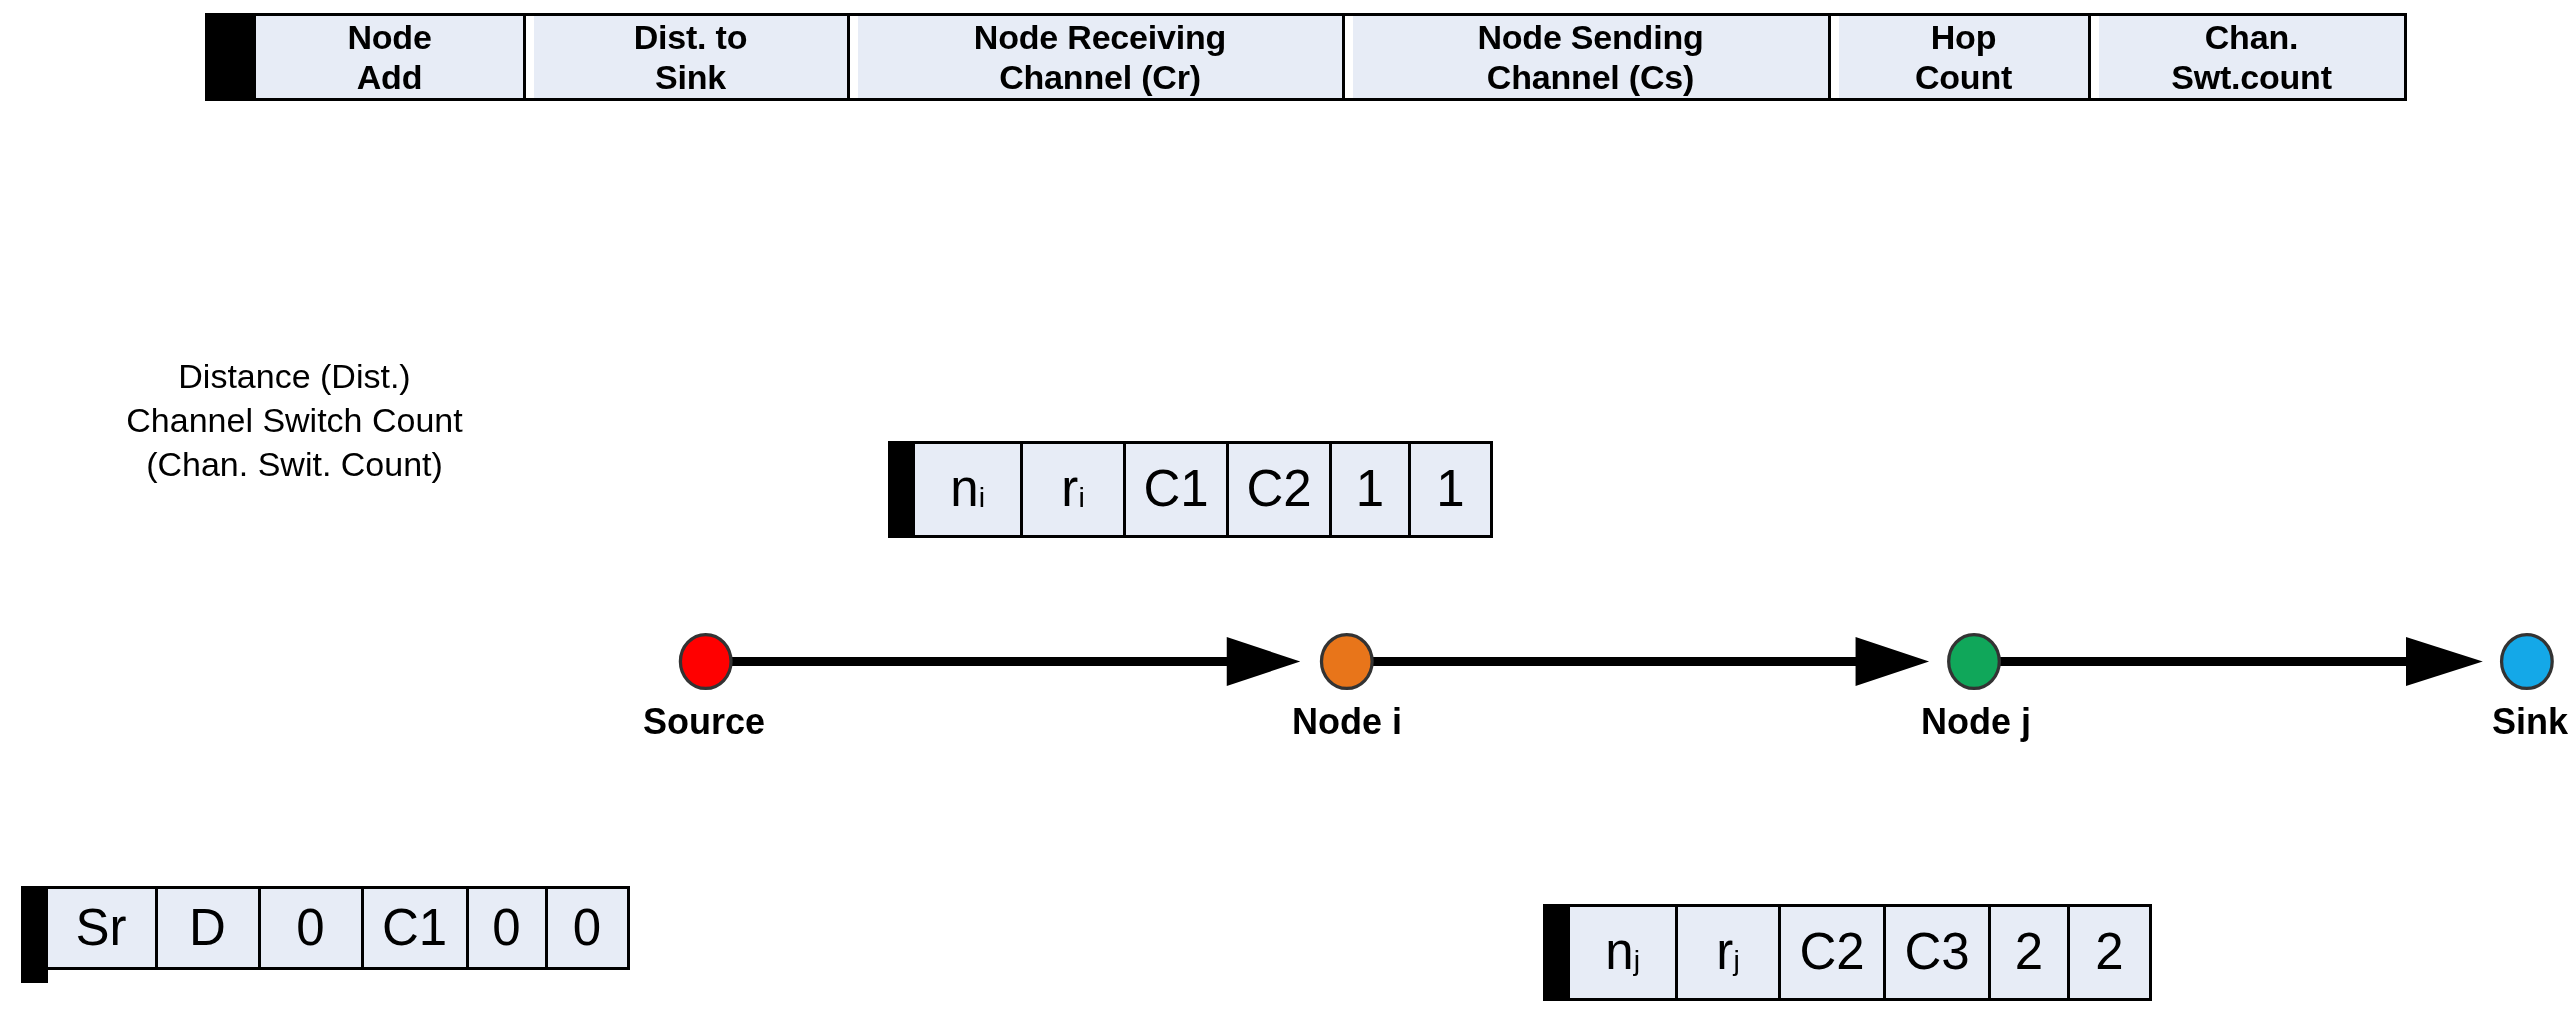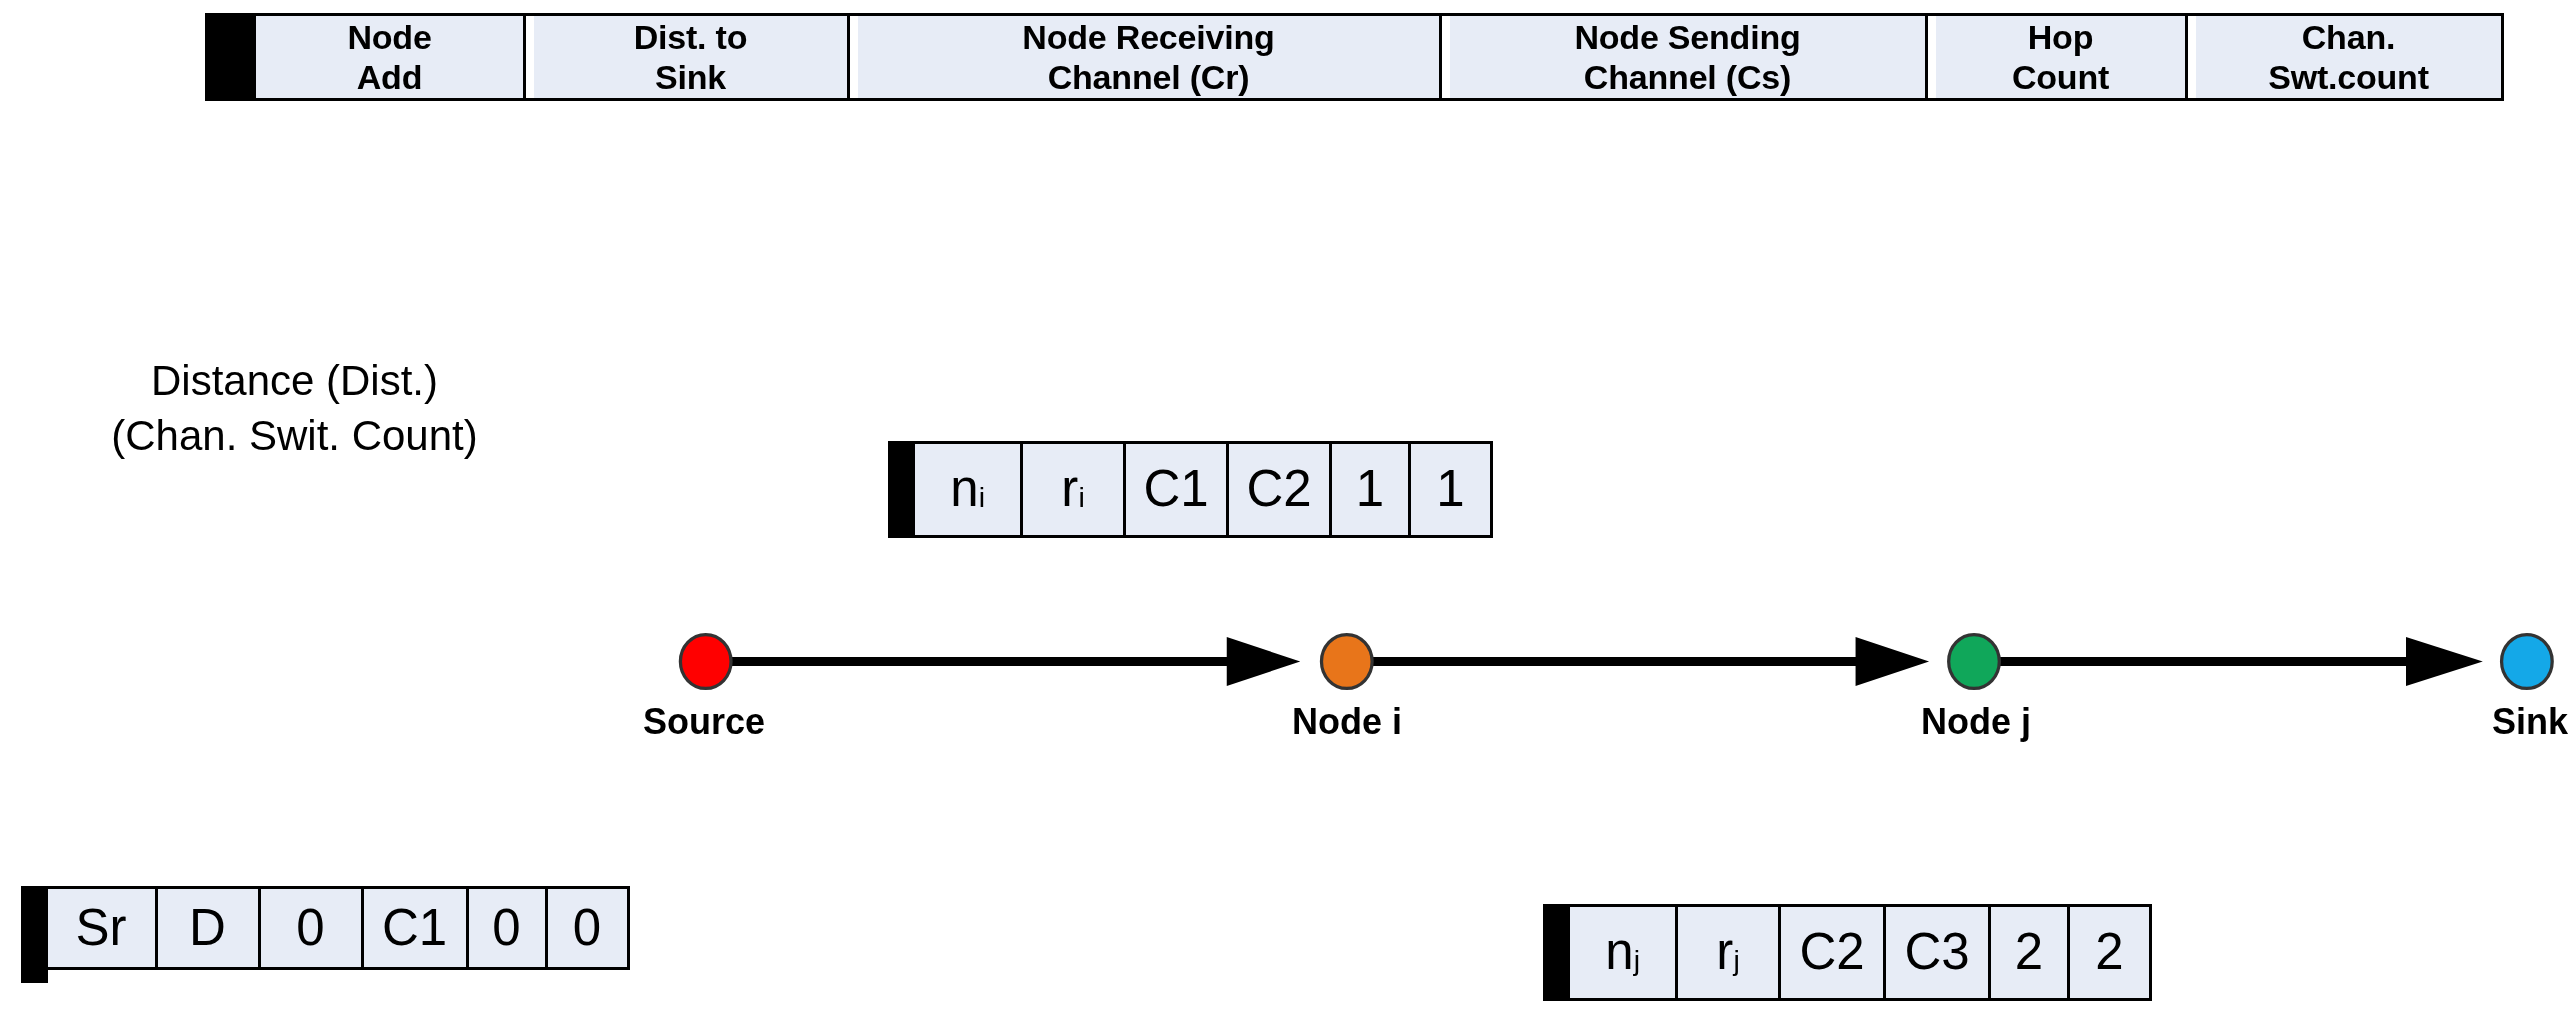--- a/index.html
+++ b/index.html
@@ -104,21 +104,21 @@
   #packet-node-j .marker { width: 27px; }
   #packet-node-j .cells { height: 97px; }
 
   
   #legend {
     position: absolute;
     left: 49px;
     top: 354px;
     width: 491px;
     text-align: center;
-    font-size: 42px;
+    font-size: 34px;
     line-height: 1.30;
     color: #000000;
   }
   #legend div { white-space: nowrap; }
 
   
   #node-chain {
     position: absolute;
     left: 0;
     top: 619px;
@@ -149,21 +149,21 @@
           <span>Node</span>
           <span>Add</span>
         </div>
       </div>
       <div class="cell" style="width:316px">
         <div>
           <span>Dist. to</span>
           <span>Sink</span>
         </div>
       </div>
-      <div class="cell" style="width:584px">
+      <div class="cell" style="width:487px">
         <div>
           <span>Node Receiving</span>
           <span>Channel (Cr)</span>
         </div>
       </div>
       <div class="cell" style="width:478px">
         <div>
           <span>Node Sending</span>
           <span>Channel (Cs)</span>
         </div>
@@ -178,20 +178,21 @@
         <div>
           <span>Chan.</span>
           <span>Swt.count</span>
         </div>
       </div>
     </div>
   </div>
 
   <div id="legend">
     <div>Distance (Dist.)</div>
+    <div>Channel Switch Count</div>
     <div>(Chan. Swit. Count)</div>
   </div>
 
   <div class="packet data-packet" id="packet-node-i">
     <div class="marker"></div>
     <div class="cells">
       <div class="cell" style="width:108px">
         <span>n</span>
           <sub>i</sub>
       </div>

